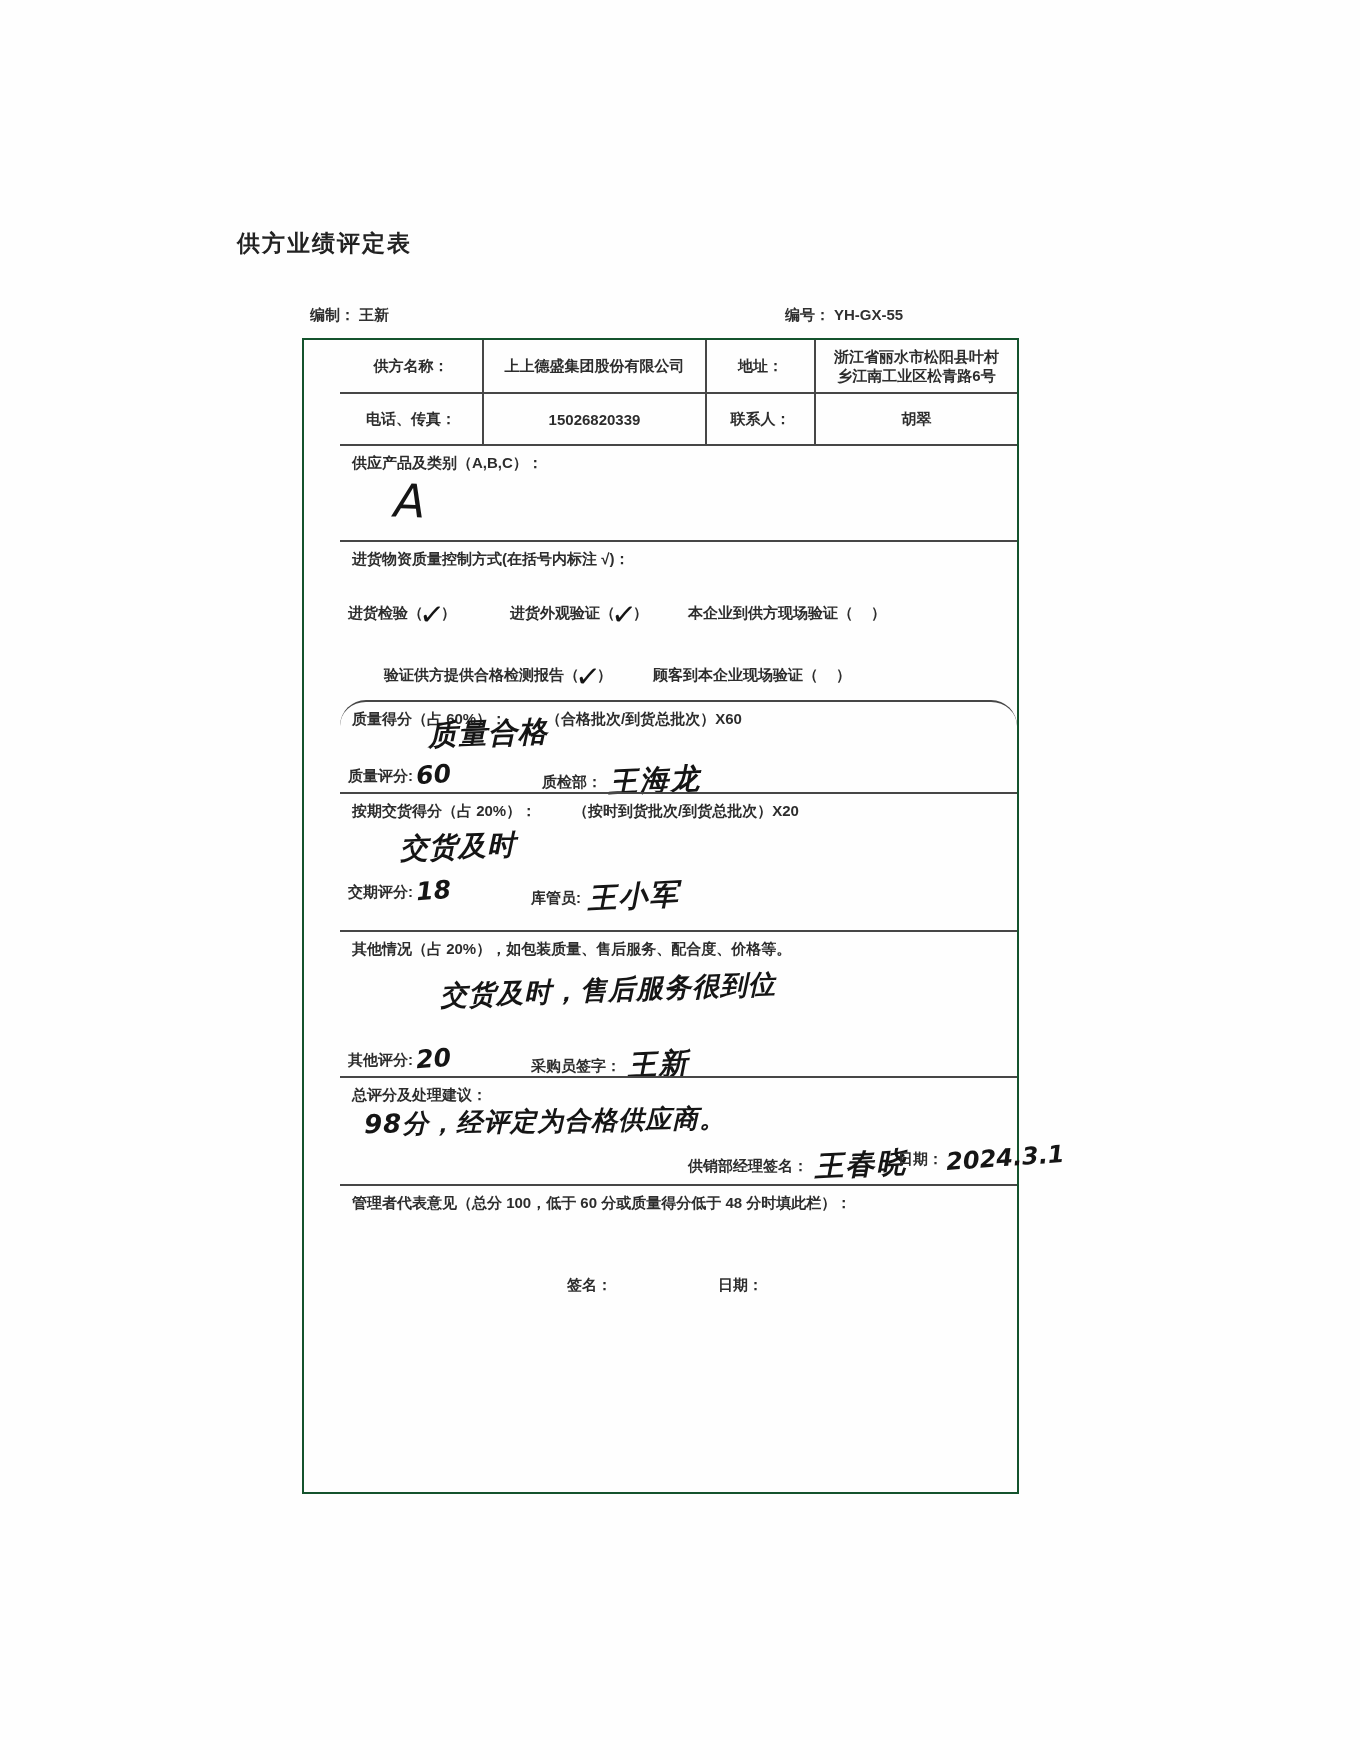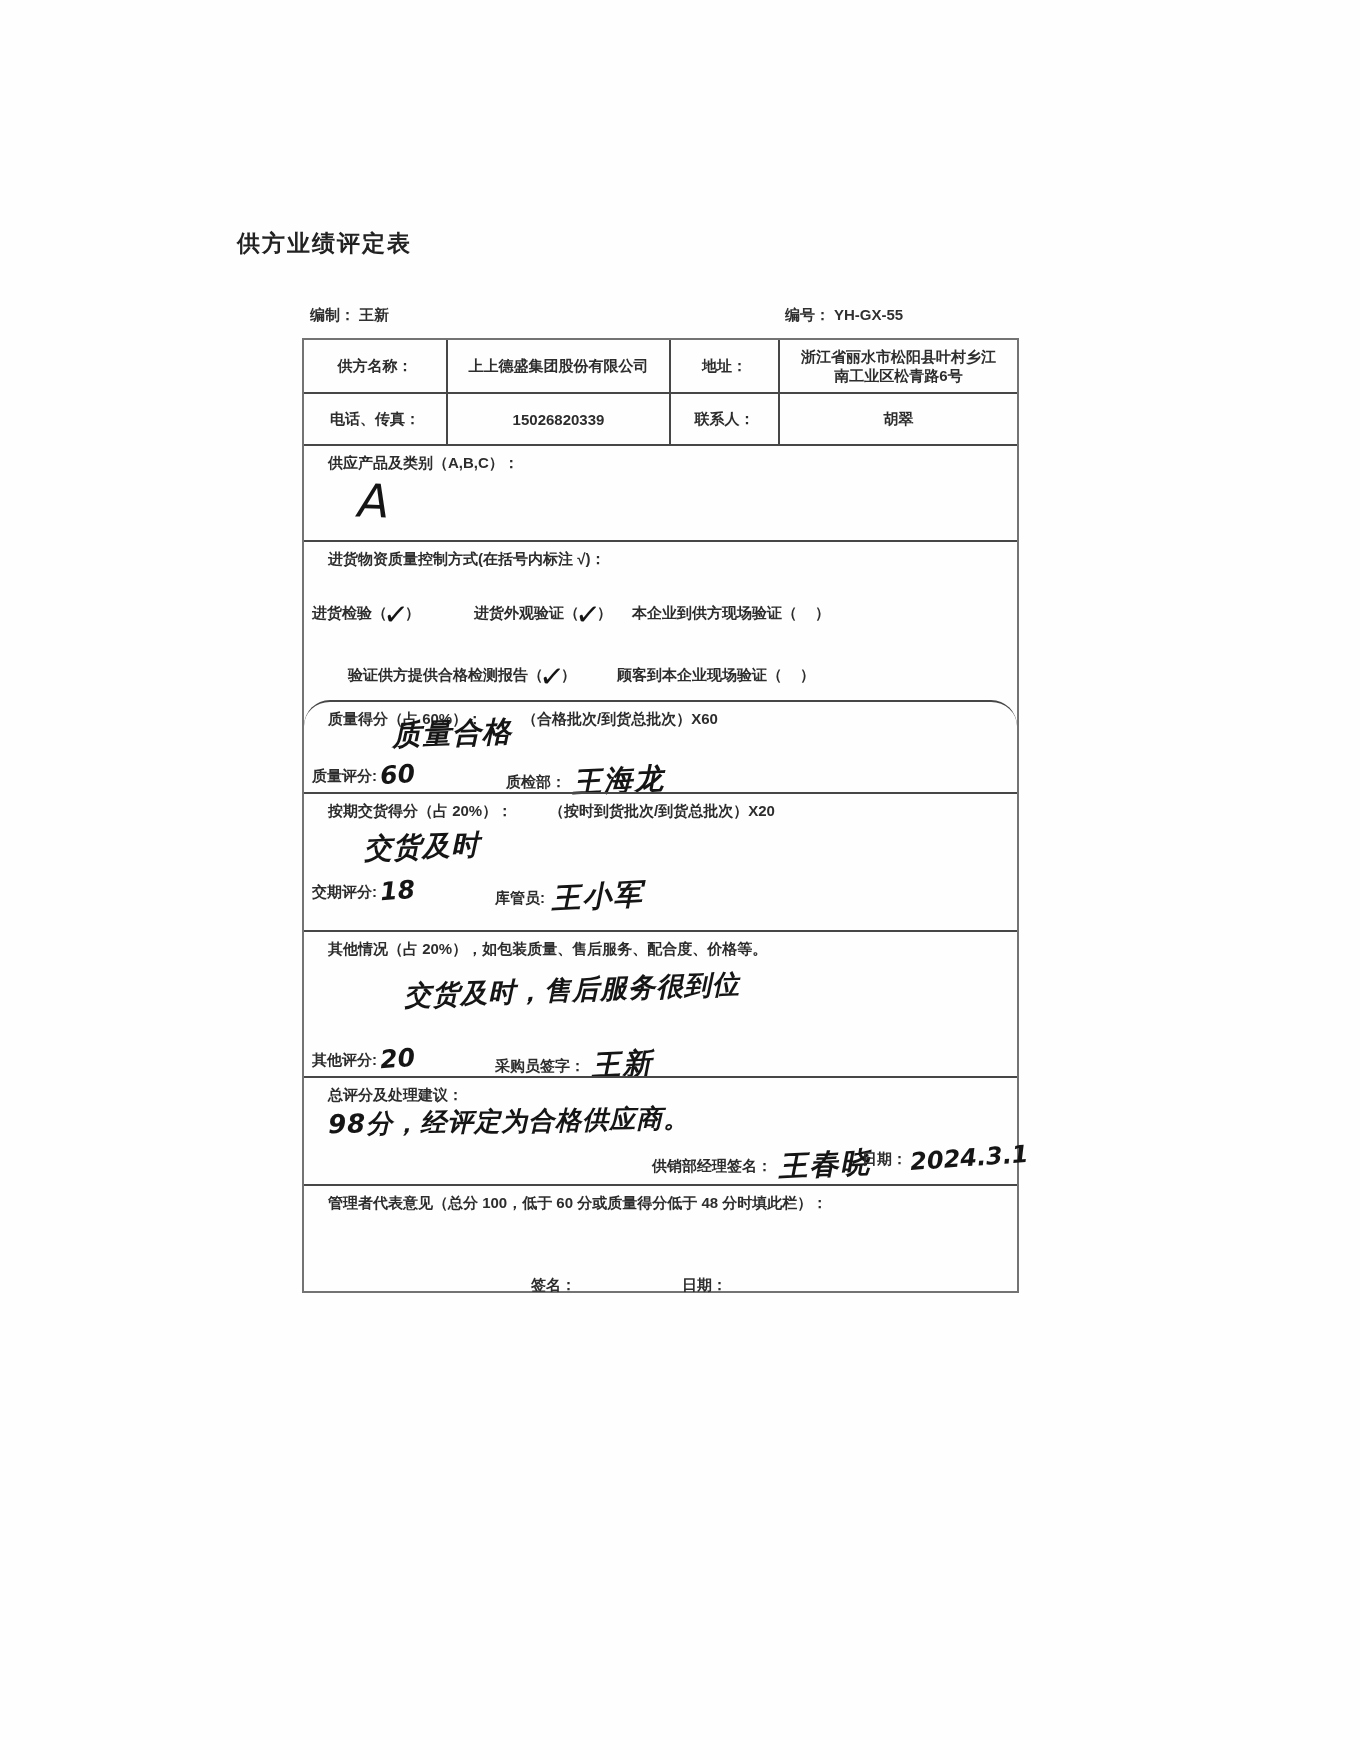--- a/index.html
+++ b/index.html
@@ -16,43 +16,43 @@
     transform:translateX(-65px);
     font-size:23px; font-weight:bold; letter-spacing:2px; color:#222;
   }
   .meta { position:absolute; top:78px; left:0; width:100%; height:26px;
     font-size:15px; font-weight:bold; color:#303030; }
   .m-left  { position:absolute; left:8px; top:0; white-space:nowrap; }
   .m-right { position:absolute; left:483px; top:0; white-space:nowrap; }
   .mv { margin-left:4px; }
 
   .tbl {
-    position:absolute; top:110px; left:0; width:717px; height:955px;
-    border:2px solid #737373; box-sizing:border-box; background:transparent;
+    position:absolute; top:110px; left:0; width:717px; height:1156px;
+    border:2px solid #14532d; box-sizing:border-box; background:transparent;padding-left:36px;
   }
   .grow { display:grid; grid-template-columns:144px 223px 109px 1fr;
     box-sizing:border-box; }
   .r1 { height:52px; }
   .r2 { height:52px; border-top:2px solid #474747; }
   .gc { border-right:2px solid #474747; display:flex; align-items:center;
     justify-content:center; font-size:15px; font-weight:bold; color:#2d2d2d;
     box-sizing:border-box; text-align:center; }
   .gc:last-child { border-right:none; }
   .addr { line-height:19px; padding:0 14px; }
 
   .sec { position:relative; border-top:2px solid #474747; box-sizing:border-box; }
   .s3 { height:96px; }
   .s4 { height:160px; }
   .s5 { height:92px;border-radius:26px; }
   .s6 { height:110px; }
   .s7 { height:146px;margin-top:28px; }
   .s8 { height:108px; }
   .s9 { height:135px; }
 
-  .shead { position:absolute; top:8px; left:24px; right:4px;
+  .shead { position:absolute; top:8px; left:12px; right:4px;
     font-size:15px; font-weight:bold; color:#2d2d2d; white-space:nowrap; }
   .formula { position:absolute; top:0; white-space:nowrap; }
   .f5 { left:194px; }
   .f6 { left:221px; }
 
   
   .hw { font-family:"DejaVu Sans",sans-serif; font-style:italic;
     font-weight:bold; color:#151515; white-space:nowrap; }
   .hw-a { position:absolute; left:54px; top:28px; font-size:46px;
     font-weight:400; transform:rotate(2deg); }
@@ -66,21 +66,21 @@
   .hw-sign { font-size:29px; display:inline-block; letter-spacing:2px;
     transform:rotate(-3deg) translateY(3px); margin-left:6px; }
   .hw-date { font-size:24px; }
 
   
   .qcline { position:absolute; left:8px; right:4px; height:34px; }
   .qcl1 { top:62px; }
   .qcl2 { top:124px; }
   .qopt { position:absolute; top:0; white-space:nowrap; font-size:15px;
     font-weight:bold; }
-  .o1 { left:0; } .o2 { left:162px; } .o3 { left:320px; }
+  .o1 { left:0; } .o2 { left:162px; } .o3 { left:340px; }
   .o4 { left:36px; } .o5 { left:305px; }
   .mark { display:inline-block; width:32px; text-align:center; font-size:30px;
     line-height:14px; vertical-align:-7px; margin:0 -7px;
     transform:rotate(5deg); }
 
   
   .sline { position:absolute; left:8px; right:4px; height:36px;
     font-size:15px; font-weight:bold; }
   .sl5 { top:56px; }
   .sl6 { top:80px; }

